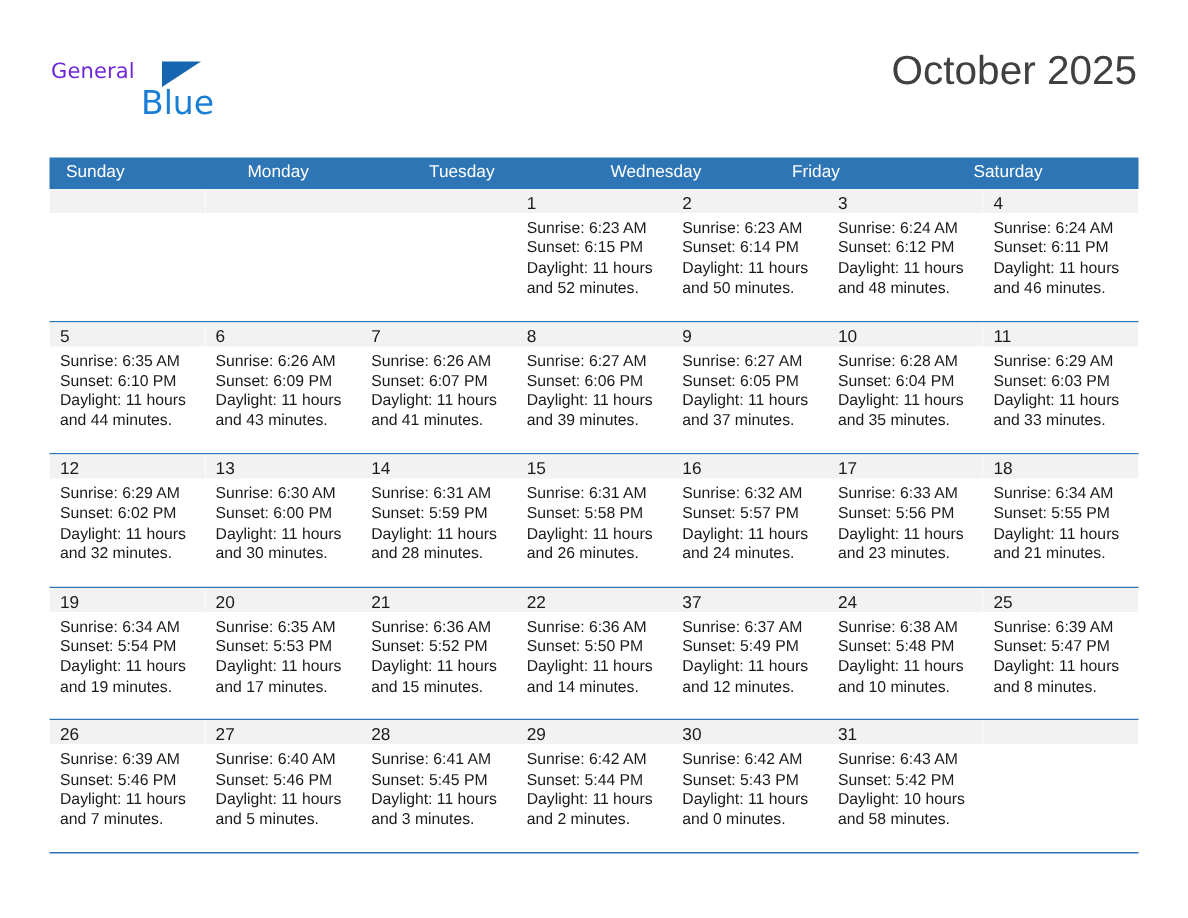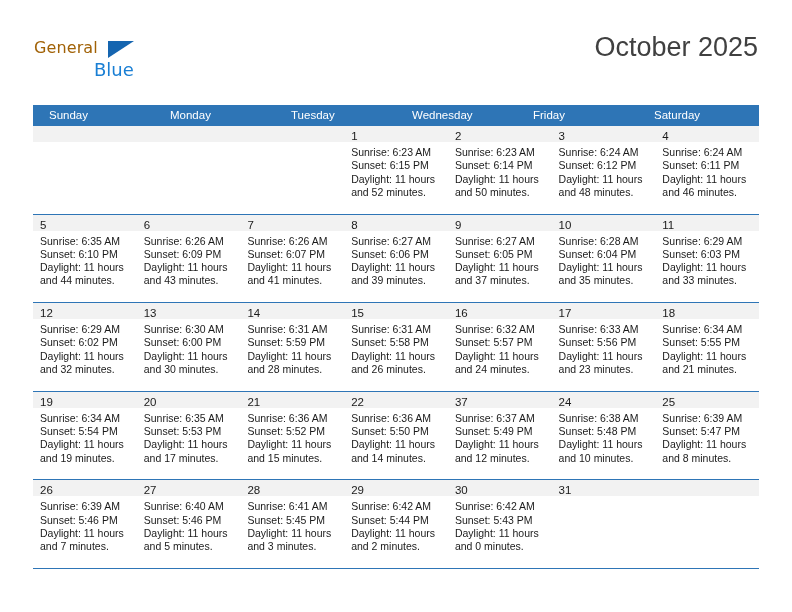--- a/index.html
+++ b/index.html
@@ -33,41 +33,41 @@
     position: absolute;
     left: 34px;
     top: 36px;
     width: 230px;
     height: 52px;
   }
   .brand-general {
     position: absolute;
     left: 0;
     top: 0;
-    font-size: 16px;
+    font-size: 14px;
     letter-spacing: 0.1px;
-    color: #a16207;
+    color: #6d28d9;
     font-family: "DejaVu Sans", sans-serif;
     font-weight: 400;
     line-height: 24px;
   }
   .brand-triangle {
     position: absolute;
     left: 74px;
     top: 5px;
     width: 0;
     height: 0;
     border-left: 26px solid #1565b0;
     border-bottom: 17px solid transparent;
   }
   .brand-blue {
     position: absolute;
     left: 60px;
     top: 22px;
-    font-size: 18px;
+    font-size: 22px;
     color: #1a7fd4;
     font-family: "DejaVu Sans", sans-serif;
     font-weight: 400;
     line-height: 24px;
   }
 
   .title-block {
     position: absolute;
     right: 34px;
     top: 30px;
@@ -100,21 +100,21 @@
     display: flex;
     width: 726px;
     height: 21px;
     background: #2e75b6;
   }
   .dow-cell {
     flex: 1 1 0;
     color: #ffffff;
     font-size: 11.5px;
     line-height: 21px;
-    padding-left: 16px;
+    padding-left: 11px;
     box-sizing: border-box;
     overflow: hidden;
     white-space: nowrap;
   }
 
   .week-row {
     display: flex;
     width: 726px;
     height: 88.6px;
     border-bottom: 1px solid #2e75b6;
@@ -466,20 +466,26 @@
             <div class="day-num-band"><span class="day-num">30</span></div>
             <div class="day-body">
               <div class="day-line">Sunrise: 6:42 AM</div>
               <div class="day-line">Sunset: 5:43 PM</div>
               <div class="day-line">Daylight: 11 hours</div>
               <div class="day-line">and 0 minutes.</div>
             </div>
           </div>
           <div class="day-cell">
             <div class="day-num-band"><span class="day-num">31</span></div>
+            <div class="day-body">
+              <div class="day-line">Sunrise: 6:43 AM</div>
+              <div class="day-line">Sunset: 5:42 PM</div>
+              <div class="day-line">Daylight: 10 hours</div>
+              <div class="day-line">and 58 minutes.</div>
+            </div>
           </div>
           <div class="day-cell empty">
             <div class="day-num-band"><span class="day-num"></span></div>
           </div>
         </div>
       </div>
   </div>
 
 </div>
 

